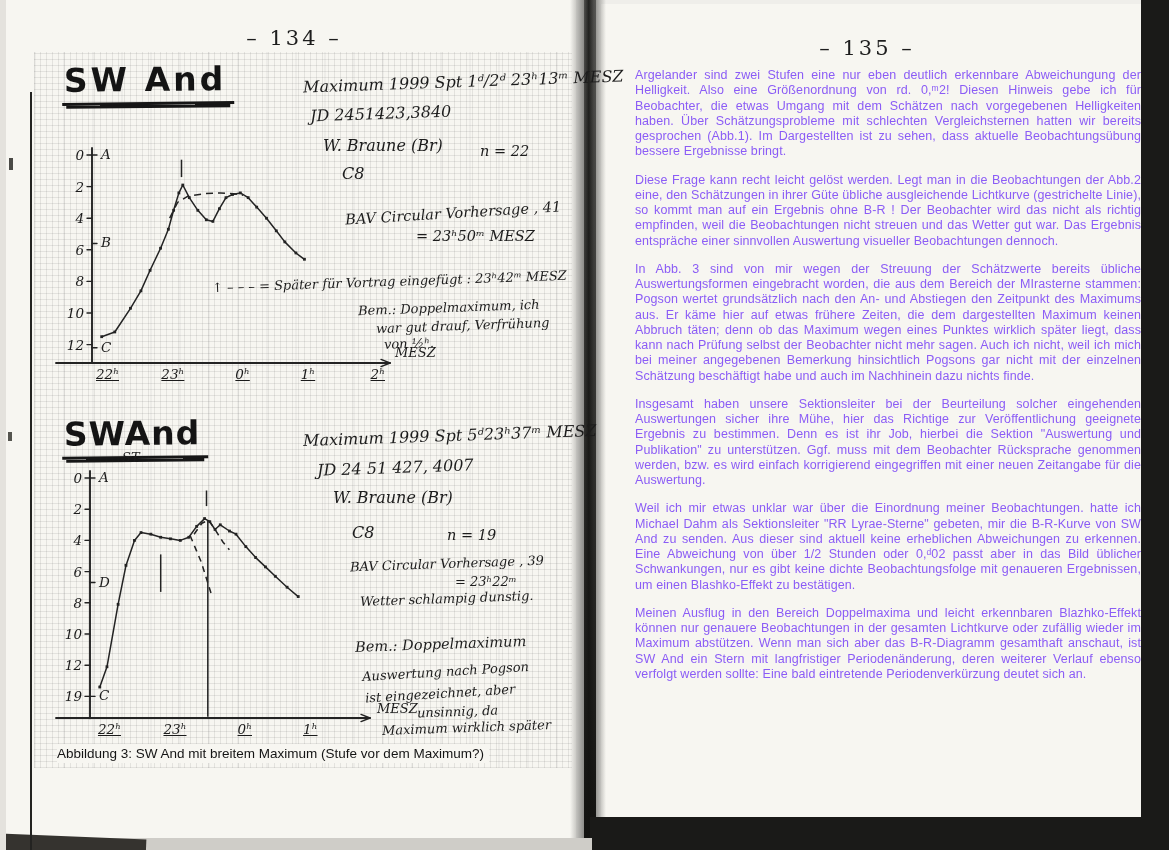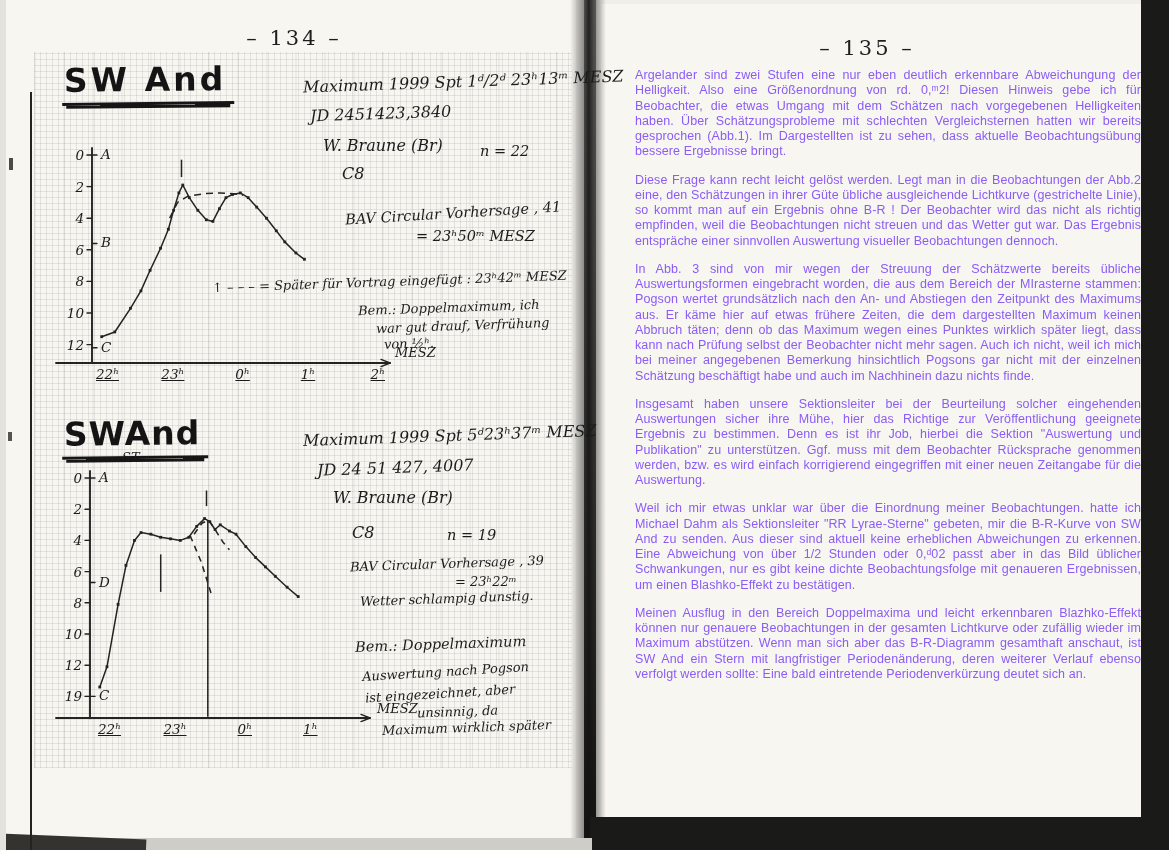--- a/index.html
+++ b/index.html
@@ -247,20 +247,21 @@
         <div class="ytick" style="left: 54px; top: 688.4px;">19</div>
         <div class="yletter" style="left: 93px; top: 469px;">A</div>
         <div class="yletter" style="left: 93px; top: 573.52px;">D</div>
         <div class="yletter" style="left: 93px; top: 687.4px;">C</div>
         <div class="xtick" style="left: 87px; top: 721px;">22ʰ</div>
         <div class="xtick" style="left: 152.5px; top: 721px;">23ʰ</div>
         <div class="xtick" style="left: 218px; top: 721px;">0ʰ</div>
         <div class="xtick" style="left: 283.5px; top: 721px;">1ʰ</div>
         <div class="mesz" style="left: 371px; top: 701px;">MESZ</div>
       </div>
+    <div class="caption cap2">Abbildung 3:  SW And mit breitem Maximum (Stufe vor dem Maximum?)</div>
   </div>
 
   <div class="page page-right">
     <div class="pagenum pagenum-right">– 135 –</div>
     <div class="body-text">
       <p>Argelander sind zwei Stufen eine nur eben deutlich erkennbare Abweichungung der Helligkeit. Also eine Größenordnung von rd. 0,ᵐ2! Diesen Hinweis gebe ich für Beobachter, die etwas Umgang mit dem Schätzen nach vorgegebenen Helligkeiten haben. Über Schätzungsprobleme mit schlechten Vergleichsternen hatten wir bereits gesprochen (Abb.1). Im Dargestellten ist zu sehen, dass aktuelle Beobachtungsübung bessere Ergebnisse bringt.</p>
       <p>Diese Frage kann recht leicht gelöst werden. Legt man in die Beobachtungen der Abb.2 eine, den Schätzungen in ihrer Güte übliche ausgleichende Lichtkurve (gestrichelte Linie), so kommt man auf ein Ergebnis ohne B-R ! Der Beobachter wird das nicht als richtig empfinden, weil die Beobachtungen nicht streuen und das Wetter gut war. Das Ergebnis entspräche einer sinnvollen Auswertung visueller Beobachtungen dennoch.</p>
       <p>In Abb. 3 sind von mir wegen der Streuung der Schätzwerte bereits übliche Auswertungsformen eingebracht worden, die aus dem Bereich der MIrasterne stammen: Pogson wertet grundsätzlich nach den An- und Abstiegen den Zeitpunkt des Maximums aus. Er käme hier auf etwas frühere Zeiten, die dem dargestellten Maximum keinen Abbruch täten; denn ob das Maximum wegen eines Punktes wirklich später liegt, dass kann nach Prüfung selbst der Beobachter nicht mehr sagen. Auch ich nicht, weil ich mich bei meiner angegebenen Bemerkung hinsichtlich Pogsons gar nicht mit der einzelnen Schätzung beschäftigt habe und auch im Nachhinein dazu nichts finde.</p>
       <p>Insgesamt haben unsere Sektionsleiter bei der Beurteilung solcher eingehenden Auswertungen sicher ihre Mühe, hier das Richtige zur Veröffentlichung geeignete Ergebnis zu bestimmen. Denn es ist ihr Job, hierbei die Sektion "Auswertung und Publikation" zu unterstützen. Ggf. muss mit dem Beobachter Rücksprache genommen werden, bzw.  es wird einfach korrigierend eingegriffen mit einer neuen Zeitangabe für die Auswertung.</p>
       <p>Weil ich mir etwas unklar war über die Einordnung meiner Beobachtungen. hatte ich Michael Dahm als Sektionsleiter "RR Lyrae-Sterne" gebeten, mir die B-R-Kurve von SW And zu senden. Aus dieser sind aktuell keine erheblichen Abweichungen zu erkennen. Eine Abweichung von über 1/2 Stunden oder 0,ᵈ02 passt aber in das Bild üblicher Schwankungen, nur es gibt keine dichte Beobachtungsfolge mit genaueren Ergebnissen, um einen Blashko-Effekt zu bestätigen.</p>

